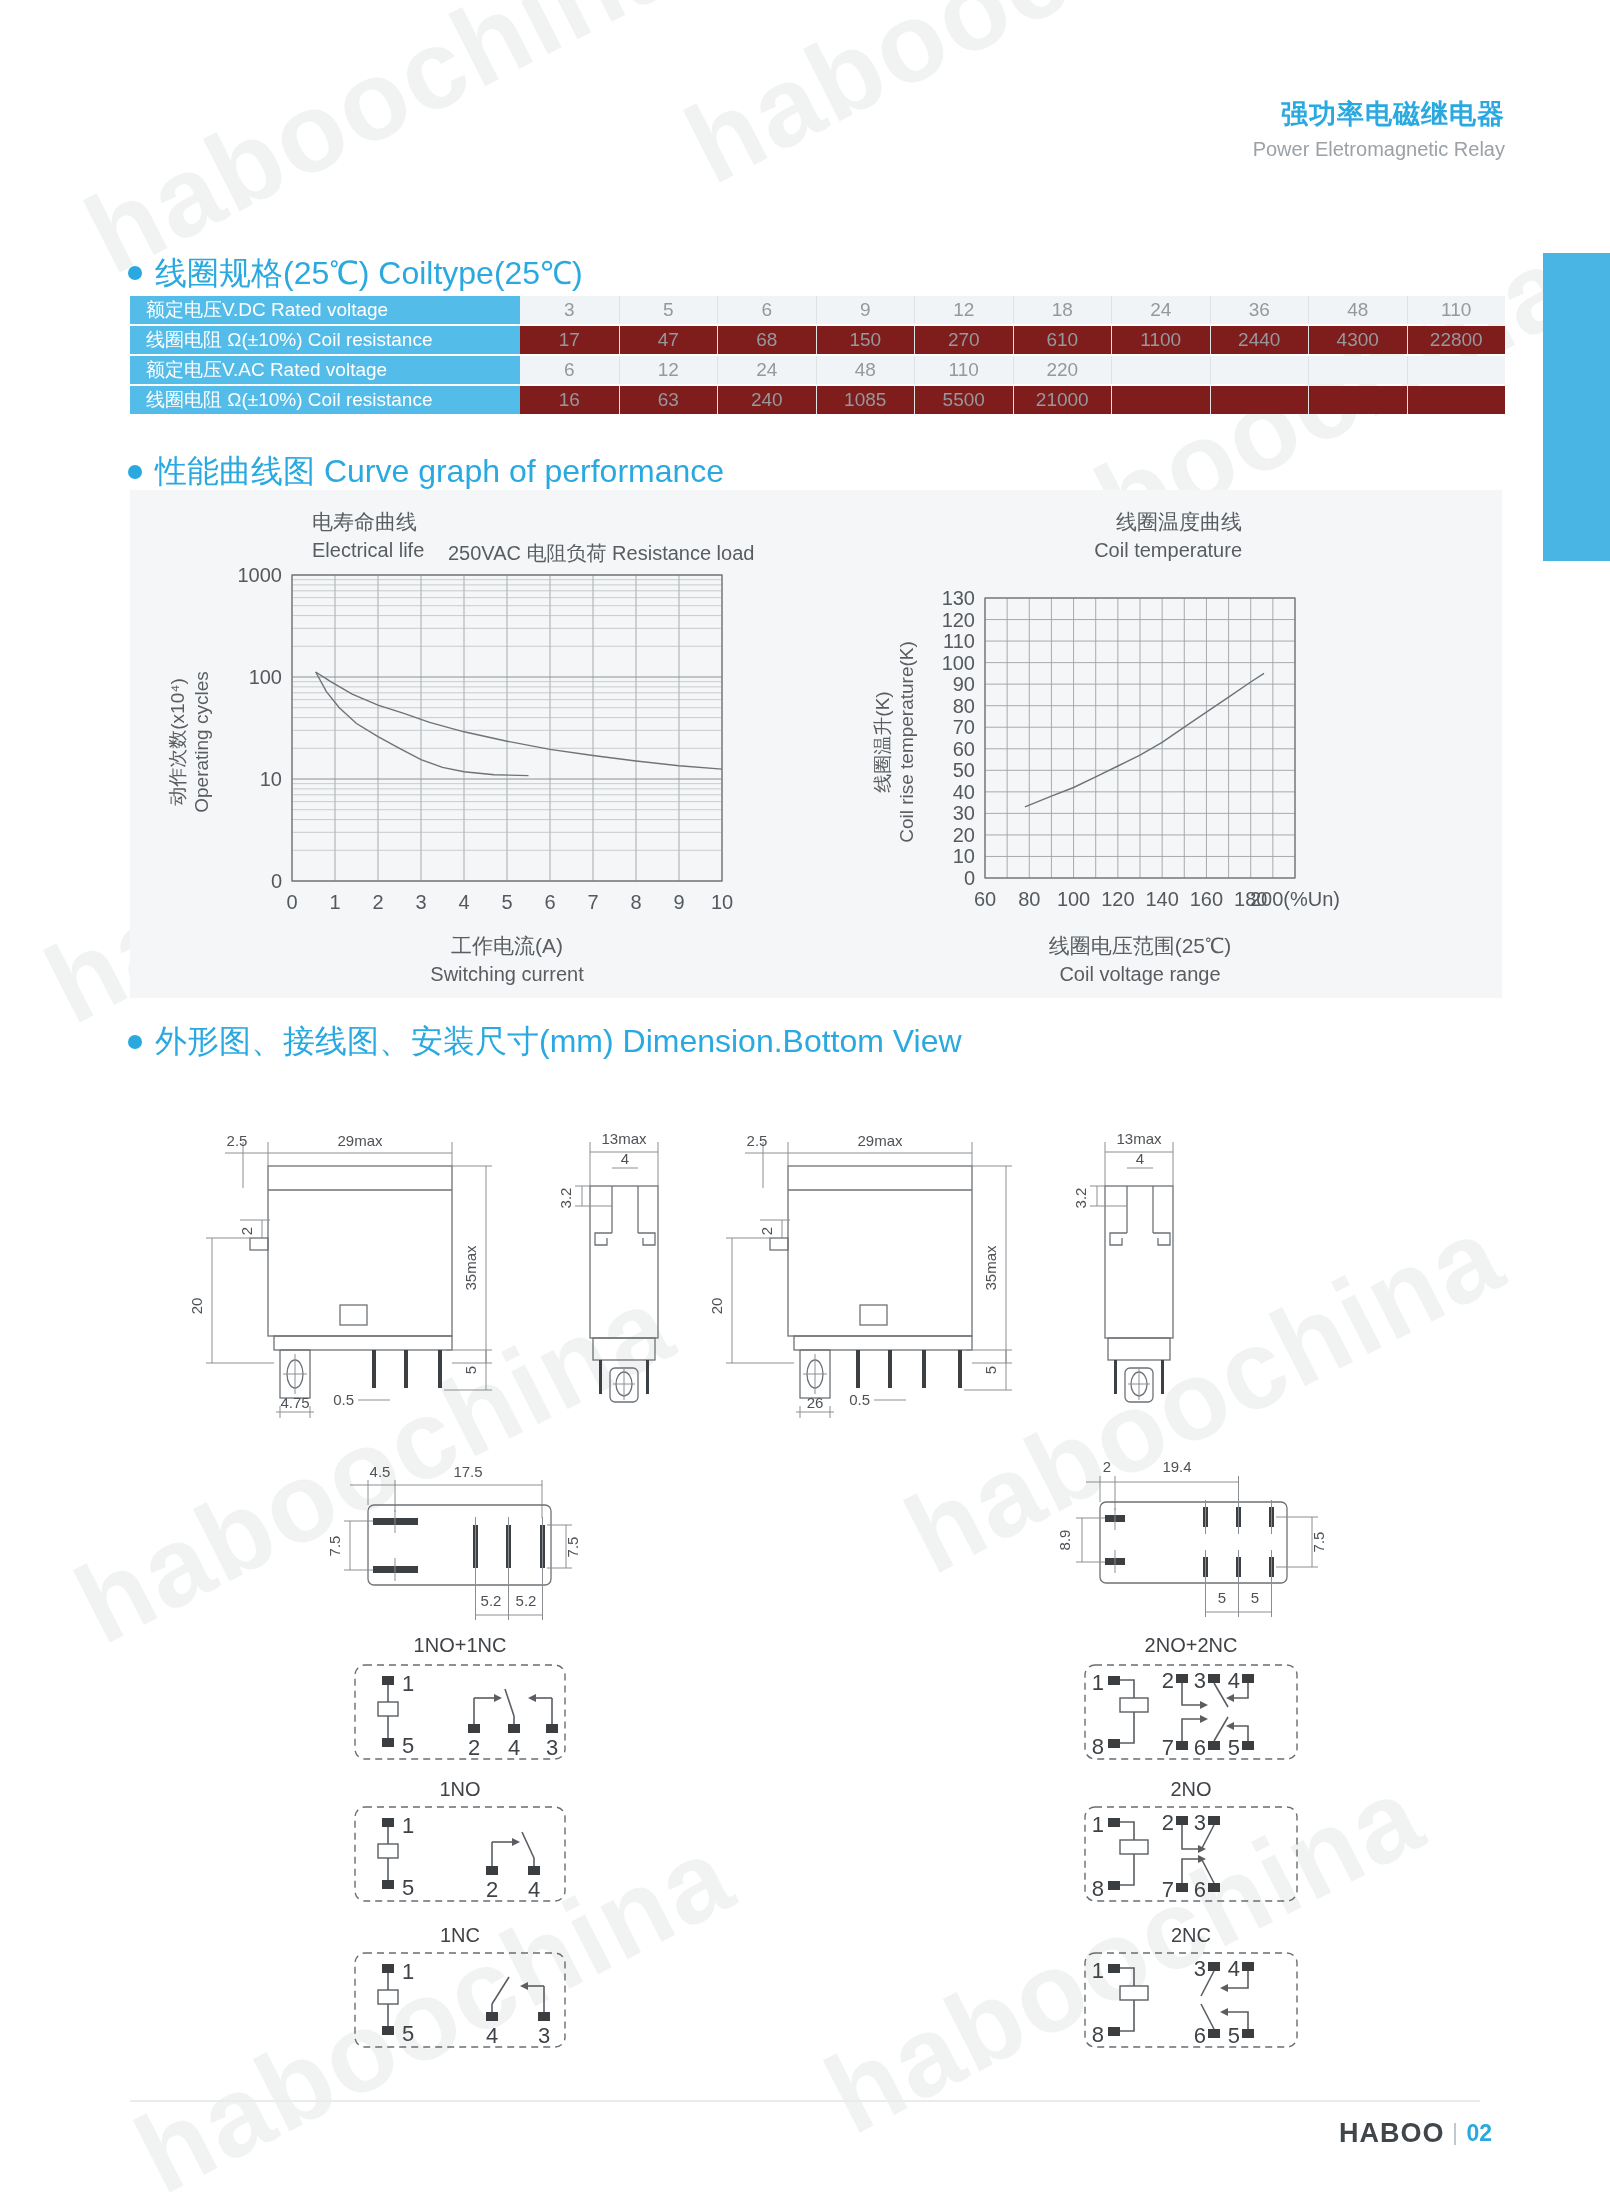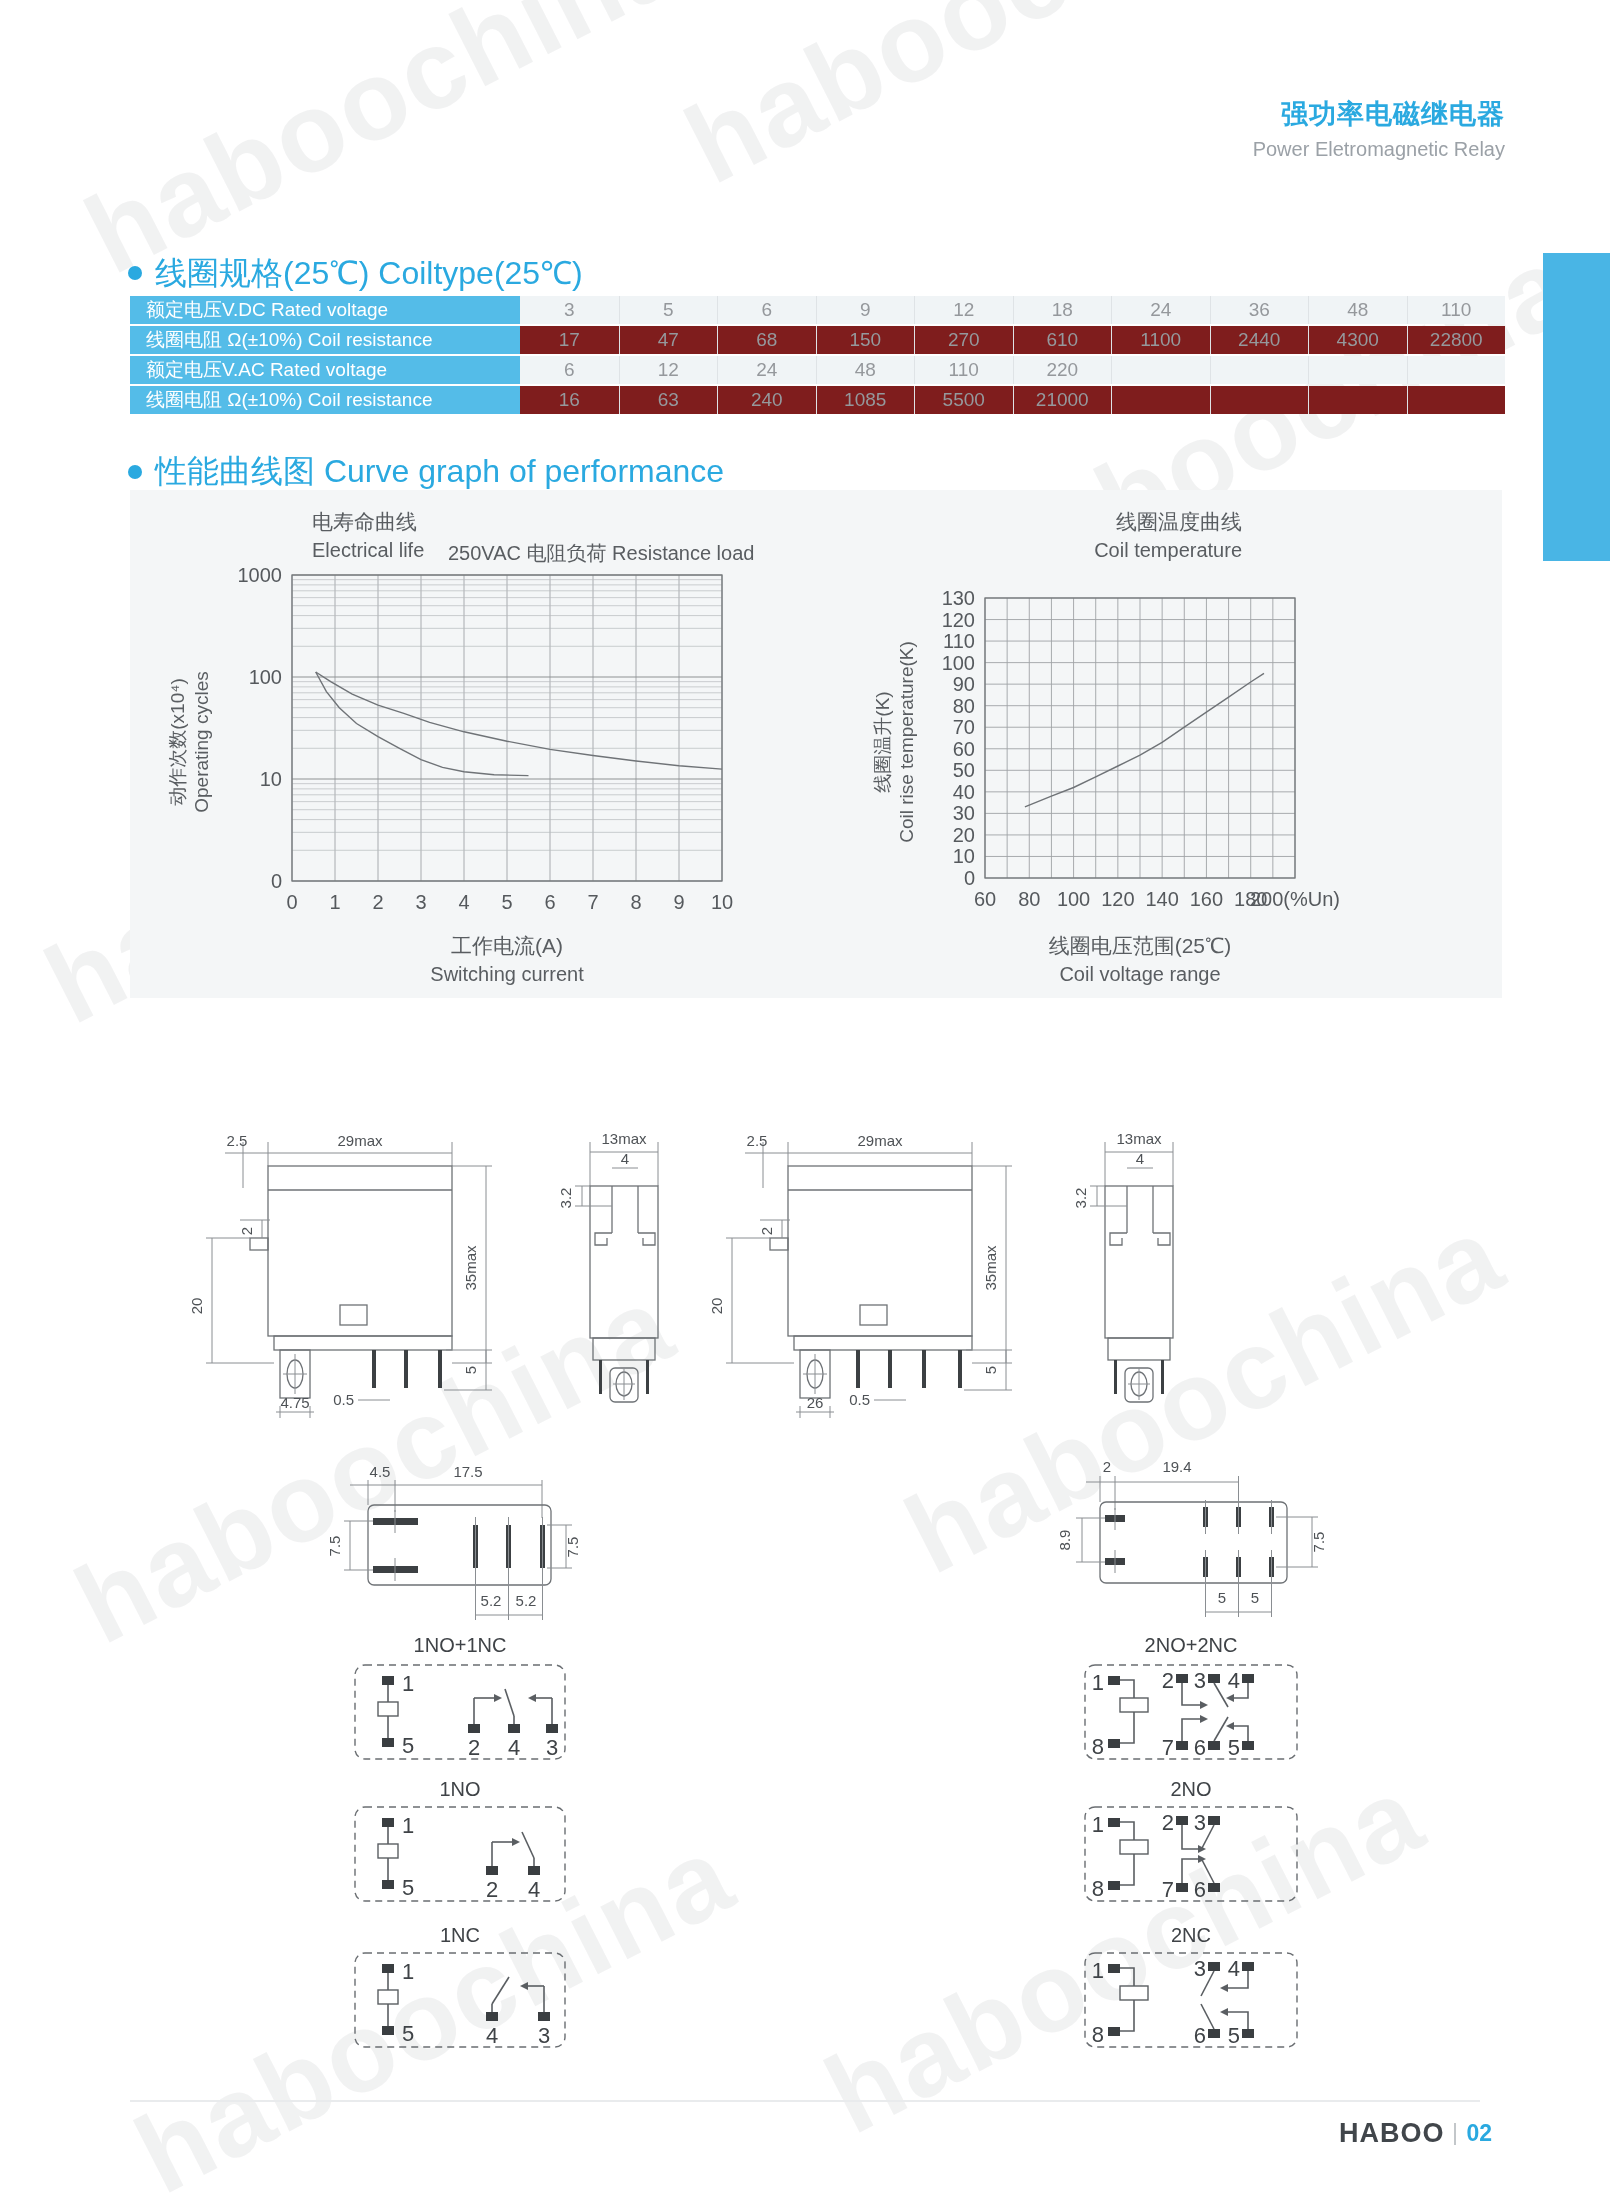--- a/index.html
+++ b/index.html
@@ -271,20 +271,24 @@
         <text x="54" y="40.53846153846155" text-anchor="end" class="tick">120</text>
         <text x="54" y="19" text-anchor="end" class="tick">130</text>
         <polyline points="103.9,220.9 130.4,210.2 152.6,201.5 174.7,190.8 196.9,180.0 219.0,169.2 241.1,156.3 263.3,141.2 285.4,126.2 307.6,111.1 329.7,96.0 343.0,87.4" fill="none" stroke="#6f7377" stroke-width="1.4"></polyline>
       </svg>
     <div class="xlab" style="left:860px;top:442px;width:300px">
       <div>线圈电压范围(25℃)</div>
       <div class="en">Coil voltage range</div>
     </div>
   </div>
 
+  <div class="sec" style="top:1020px">
+    <span class="bullet"></span>
+    <span>外形图、接线图、安装尺寸(mm) Dimension.Bottom View</span>
+  </div>
 
   <svg class="draw" style="left:140px;top:1128px" width="360" height="292" viewBox="0 0 360 292">
     <line class="dimline" x1="103" y1="14" x2="103" y2="60"></line>
     <line class="dimline" x1="128" y1="14" x2="128" y2="38"></line>
     <line class="dimline" x1="312" y1="14" x2="312" y2="38"></line>
     <line class="dimline" x1="85" y1="25" x2="128" y2="25"></line>
     <line class="dimline" x1="128" y1="25" x2="312" y2="25"></line>
     <text class="dim" x="97" y="18" text-anchor="middle">2.5</text>
     <text class="dim" x="220" y="18" text-anchor="middle">29max</text>
     <rect class="ol" x="128" y="38" width="184" height="170"></rect>

